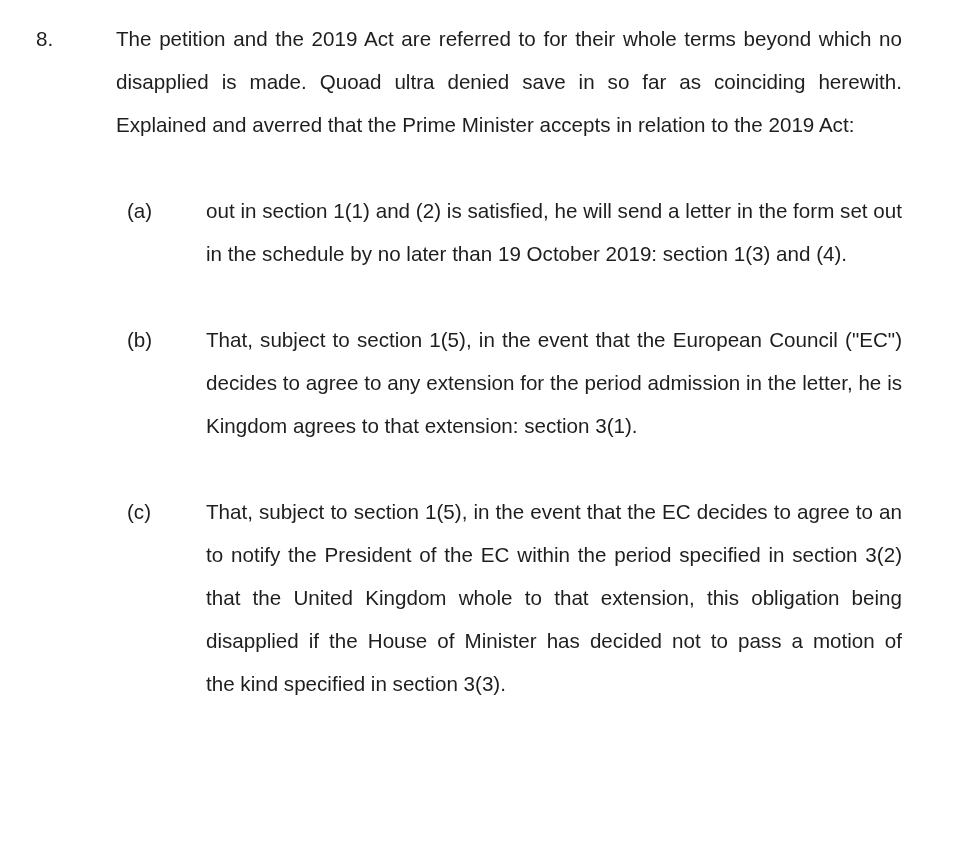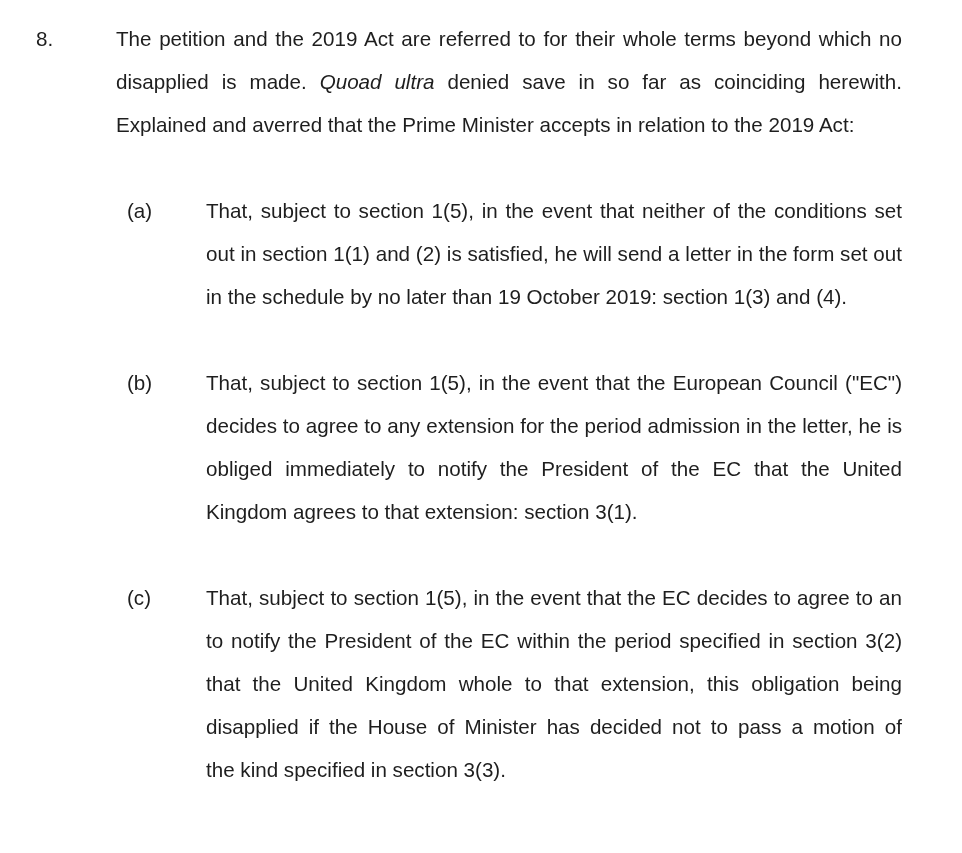--- a/index.html
+++ b/index.html
@@ -37,51 +37,49 @@
   .ln {
     text-align: justify;
     text-align-last: justify;
     text-justify: inter-word;
     white-space: normal;
   }
   .ln.endln {
     text-align: right;
     text-align-last: left;
   }
-  .it { font-style: italic; }
+  .it { }
 </style>
 </head>
 <body>
 
 <div class="page">
 
   <div class="block main">
     <div class="num">8.</div>
     <div class="textcol">
       <div class="ln">The petition and the 2019 Act are referred to for their whole terms beyond which no</div>
       <div class="ln"><span>disapplied is made.</span> <span class="it">Quoad ultra</span> <span>denied save in so far as coinciding herewith.</span></div>
       <div class="ln endln">Explained and averred that the Prime Minister accepts in relation to the 2019 Act:</div>
     </div>
   </div>
 
   <div class="block sub">
     <div class="sublabel">(a)</div>
     <div class="textcol">
-      <div class="ln">That, subject to section 1(5), in the event that neither of the conditions set</div>
       <div class="ln">out in section 1(1) and (2) is satisfied, he will send a letter in the form set out</div>
       <div class="ln endln">in the schedule by no later than 19 October 2019: section 1(3) and (4).</div>
     </div>
   </div>
 
   <div class="block sub">
     <div class="sublabel">(b)</div>
     <div class="textcol">
       <div class="ln">That, subject to section 1(5), in the event that the European Council ("EC")</div>
       <div class="ln">decides to agree to any extension for the period admission in the letter, he is</div>
-      <div class="ln">obliged immediately to notify the President of the EC that the United</div>
       <div class="ln endln">Kingdom agrees to that extension: section 3(1).</div>
     </div>
   </div>
 
   <div class="block sub last-block">
     <div class="sublabel">(c)</div>
     <div class="textcol">
       <div class="ln">That, subject to section 1(5), in the event that the EC decides to agree to an</div>
       <div class="ln">to notify the President of the EC within the period specified in section 3(2)</div>
       <div class="ln">that the United Kingdom whole to that extension, this obligation being</div>

